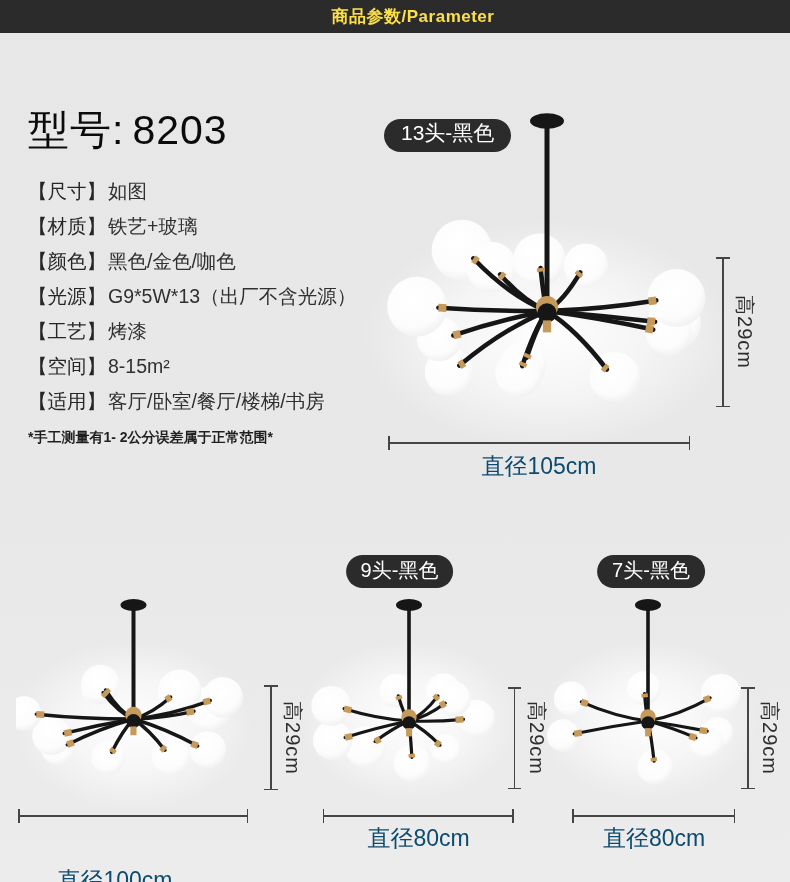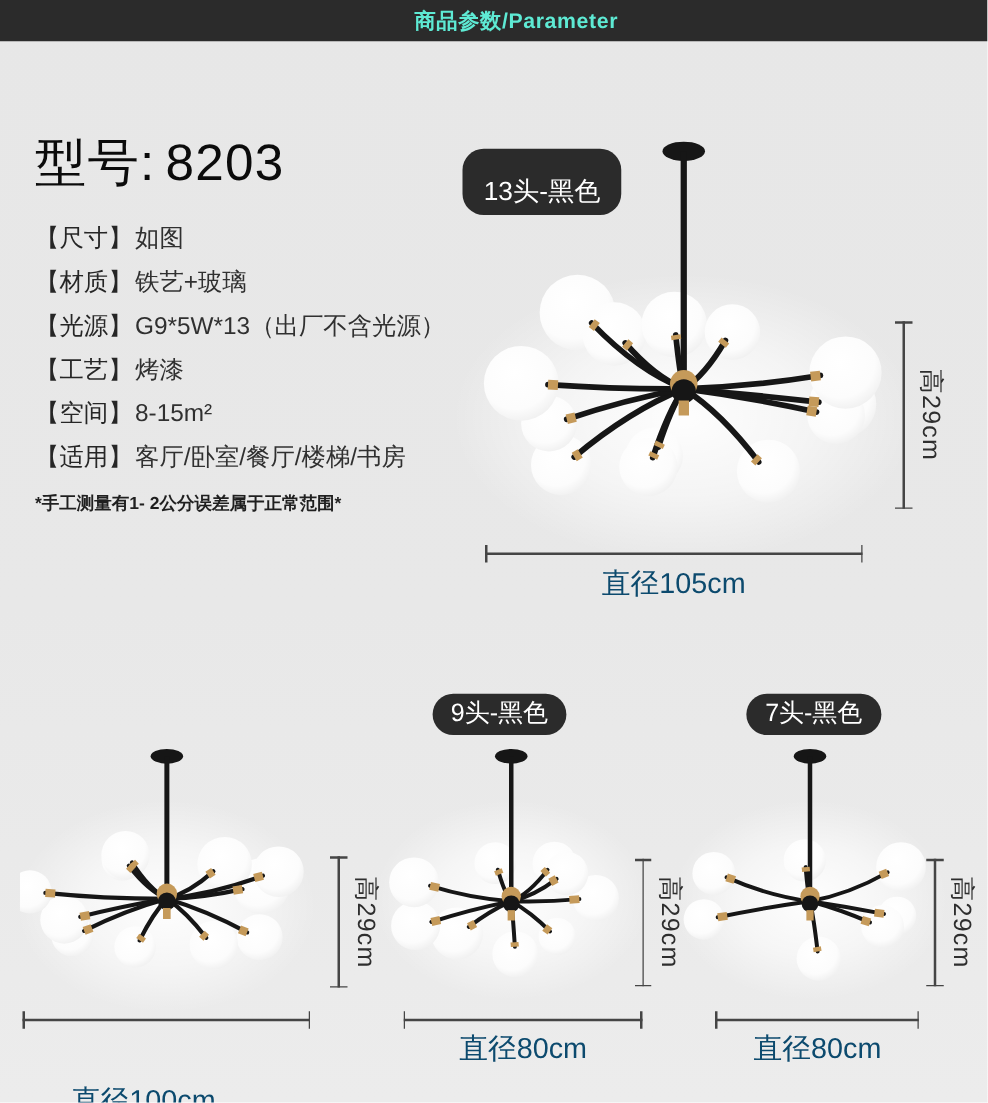--- a/index.html
+++ b/index.html
@@ -4,41 +4,41 @@
 <style>
   * { margin:0; padding:0; box-sizing:border-box; }
   html,body { width:790px; height:882px; }
   body {
     font-family:"Liberation Sans","DejaVu Sans",sans-serif;
     background:linear-gradient(180deg,#e7e7e7 0%,#e8e8e8 55%,#ececec 100%);
     overflow:hidden; position:relative; color:#2d2d2d;
   }
   
   .topbar{ height:33px; background:#2b2b2b; display:flex; align-items:center; justify-content:center; }
-  .topbar-title{ color:#5eead4; font-size:17px; font-weight:600; letter-spacing:.5px;padding-left:36px; }
+  .topbar-title{ color:#fde047; font-size:17px; font-weight:600; letter-spacing:.5px;padding-left:36px; }
 
   
   .top-section{ display:flex; height:470px; }
   .info-col{ width:368px; padding:70px 0 0 28px; }
   .model{ font-size:41px; font-weight:400; color:#0b0b0b; letter-spacing:1px; margin-bottom:16px; white-space:nowrap; }
   .model-num{ margin-left:8px; }
   .specs{ list-style:none; }
   .spec-row{ font-size:19.5px; line-height:35px; color:#303030; white-space:nowrap; }
   .spec-label{ color:#262626; }
   .spec-value{ margin-left:2px;text-align:center; }
   .note{ margin-top:10px; font-size:14px; font-weight:700; color:#1f1f1f; white-space:nowrap; }
 
   
   .variant{ position:relative; }
   .main-variant{ width:392px; height:400px; margin-top:66px; }
   .badge{
     position:absolute; background:#2b2b2b; color:#fff; border-radius:17px;
     white-space:nowrap; z-index:3;
   }
-  .badge-main{ left:2px; top:20px; font-size:21px; padding:20px 17px 5px; }
+  .badge-main{ left:16px; top:20px; font-size:21px; padding:0 17px 5px; }
   .badge-small{ font-size:20px; padding:2px 15px 4px; transform:translateX(-50%); top:7px; }
   .chandelier{ position:absolute; z-index:2; }
   .glow{
     position:absolute; z-index:1; border-radius:50%;
     background:radial-gradient(closest-side, rgba(255,255,255,.95) 0%, rgba(255,255,255,.55) 55%, rgba(255,255,255,0) 100%);
   }
   
   .dim-v{ position:absolute; width:1.5px; background:#454545; z-index:3; }
   .dim-v .tick{ position:absolute; left:-6px; width:13.5px; height:1.5px; background:#454545; }
   .tick-top{ top:0; } .tick-bottom{ bottom:0; }
@@ -67,20 +67,21 @@
   <span class="topbar-title">商品参数/Parameter</span>
 </header>
 
 <section class="top-section">
 
   <div class="info-col">
     <h1 class="model"><span>型号:</span><span class="model-num">8203</span></h1>
     <ul class="specs">
       <li class="spec-row"><span class="spec-label">【尺寸】</span><span class="spec-value">如图</span></li>
       <li class="spec-row"><span class="spec-label">【材质】</span><span class="spec-value">铁艺+玻璃</span></li>
+      <li class="spec-row"><span class="spec-label">【颜色】</span><span class="spec-value">黑色/金色/咖色</span></li>
       <li class="spec-row"><span class="spec-label">【光源】</span><span class="spec-value">G9*5W*13（出厂不含光源）</span></li>
       <li class="spec-row"><span class="spec-label">【工艺】</span><span class="spec-value">烤漆</span></li>
       <li class="spec-row"><span class="spec-label">【空间】</span><span class="spec-value">8-15m²</span></li>
       <li class="spec-row"><span class="spec-label">【适用】</span><span class="spec-value">客厅/卧室/餐厅/楼梯/书房</span></li>
     </ul>
     <p class="note">*手工测量有1- 2公分误差属于正常范围*</p>
   </div>
 
   <div class="variant main-variant">
     <div class="glow" style="left:-6px;top:120px;width:370px;height:230px;"></div>

